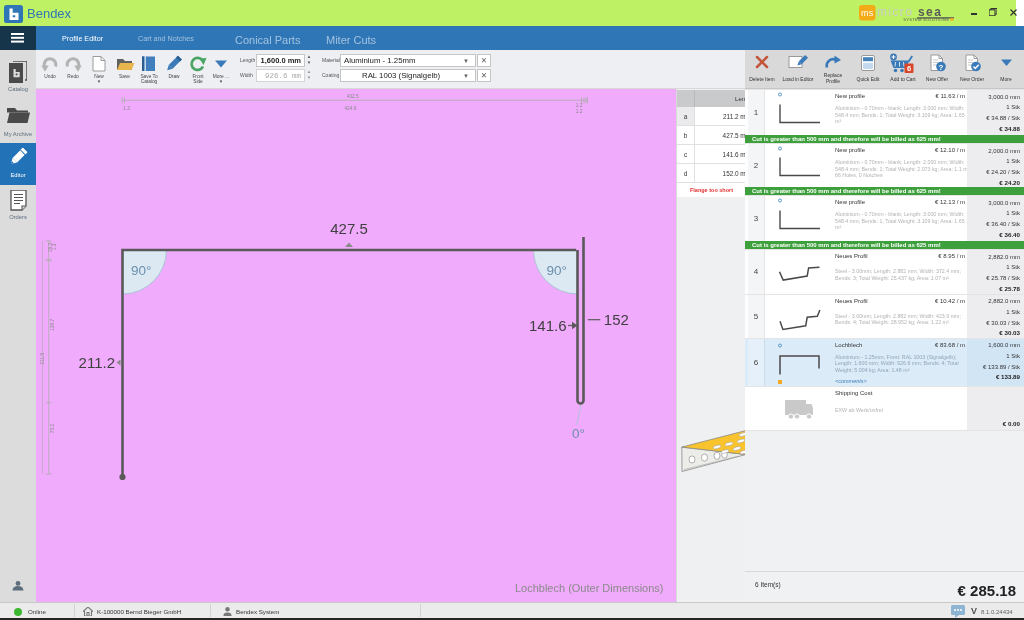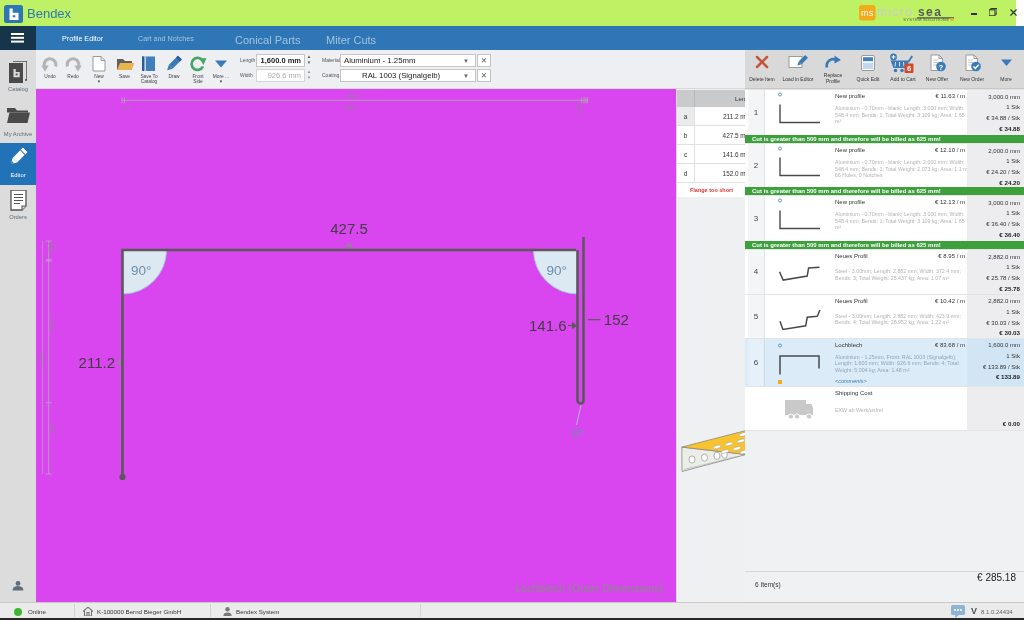--- a/index.html
+++ b/index.html
@@ -86,21 +86,21 @@
   <div class="abs" style="left:74px;top:24px;width:29px;text-align:center;font-size:4.8px;color:#444;">Save</div>
   <div class="abs" style="left:98px;top:24px;width:30px;text-align:center;font-size:4.8px;color:#444;">Save To<br>Catalog</div>
   <div class="abs" style="left:124px;top:24px;width:28px;text-align:center;font-size:4.8px;color:#444;">Draw</div>
   <div class="abs" style="left:148px;top:24px;width:28px;text-align:center;font-size:4.8px;color:#444;">Front<br>Side</div>
   <div class="abs" style="left:170px;top:24px;width:30px;text-align:center;font-size:4.8px;color:#444;">More ...<br>▾</div>
 
   <div class="abs" style="left:204px;top:7px;width:32px;font-size:5px;color:#555;text-align:left;">Length</div>
   <div class="abs" style="left:220px;top:4px;width:49px;height:13px;background:#fff;border:1px solid #c5c5c5;font-size:7.5px;font-weight:bold;color:#222;text-align:right;line-height:12px;padding-right:3px;">1,600.0 mm</div>
   <div class="abs" style="left:269px;top:4px;width:8px;height:13px;font-size:4.5px;color:#555;text-align:center;line-height:6px;">▲<br>▼</div>
   <div class="abs" style="left:204px;top:22px;width:32px;font-size:5px;color:#555;text-align:left;">Width</div>
-  <div class="abs" style="left:220px;top:19px;width:49px;height:13px;background:#fff;border:1px solid #d5d5d5;font-size:7.5px;color:#aaa;text-align:right;line-height:12px;padding-right:3px;">926.6 mm</div>
+  <div class="abs" style="left:220px;top:19px;width:49px;height:13px;background:#fff;border:1px solid #d5d5d5;font-size:7.5px;color:#aaa;text-align:right;line-height:12px;padding-right:3px;font-family:Liberation Mono, monospace;">926.6 mm</div>
   <div class="abs" style="left:269px;top:19px;width:8px;height:13px;font-size:4.5px;color:#999;text-align:center;line-height:6px;">▲<br>▼</div>
 
   <div class="abs" style="left:286px;top:7px;width:32px;font-size:5px;color:#555;">Material</div>
   <div class="abs" style="left:304px;top:4px;width:136px;height:13px;background:#fff;border:1px solid #c5c5c5;font-size:7.8px;color:#222;line-height:12px;padding-left:3px;">Aluminium - 1.25mm<span style="position:absolute;right:6px;color:#666;font-size:6px;">▼</span></div>
   <div class="abs" style="left:441px;top:4px;width:14px;height:13px;background:#fff;border:1px solid #c5c5c5;font-size:7.5px;color:#555;text-align:center;line-height:12px;">✕</div>
   <div class="abs" style="left:286px;top:22px;width:32px;font-size:5px;color:#555;">Coating</div>
   <div class="abs" style="left:304px;top:19px;width:136px;height:13px;background:#fff;border:1px solid #c5c5c5;font-size:7.8px;color:#222;line-height:12px;padding-left:21px;">RAL 1003 (Signalgelb)<span style="position:absolute;right:6px;color:#666;font-size:6px;">▼</span></div>
   <div class="abs" style="left:441px;top:19px;width:14px;height:13px;background:#fff;border:1px solid #c5c5c5;font-size:7.5px;color:#555;text-align:center;line-height:12px;">✕</div>
 </div>
 
@@ -203,21 +203,21 @@
     </g>
   </svg>
   <div class="abs" style="left:0;top:164px;width:36px;text-align:center;font-size:5.8px;color:#5d6d7c;">Orders</div>
 
   <svg class="abs" style="left:12px;top:531px;" width="12" height="10" viewBox="0 0 12 10">
     <circle cx="6" cy="2.4" r="2.4" fill="#5d6d7c"></circle>
     <path d="M0.5 9.5 a5.5 4.5 0 0 1 11 0 Z" fill="#5d6d7c"></path>
   </svg>
 </div>
 
-<div class="abs" id="canvas" style="left:36px;top:89px;width:640px;height:513px;background:#d946ef;">
+<div class="abs" id="canvas" style="left:36px;top:89px;width:640px;height:513px;background:#f0abfc;">
   <svg width="640" height="513" viewBox="0 0 640 513" style="position:absolute;left:0;top:0;">
 
     <g stroke="#adadad" stroke-width="0.8" fill="none">
       <path d="M86 11.3 H551.5"></path>
       <path d="M86 8.3 V14.3 M88.5 8.3 V14.3 M545.5 8.3 V14.3 M548 8.3 V14.3 M550 8.3 V14.3 M551.5 8.3 V14.3"></path>
     </g>
     <g font-size="4.8" fill="#8a8a8a" text-anchor="middle">
       <text x="316.8" y="8.6">432.5</text>
       <text x="314.4" y="20.9">424.9</text>
       <text x="90.5" y="20.9">1.3</text>
@@ -422,21 +422,21 @@
       <circle cx="43" cy="29.5" r="2.6" fill="#c9c9c9" stroke="#fff" stroke-width="1"></circle>
     </svg>
     <div class="title">Shipping Cost</div>
     <div class="desc" style="top:20px;">EXW ab Werk/unfrei</div>
     <div class="rcol" style="padding-top:32px;"><b>€ 0.00</b></div>
   </div>
   <div class="abs" style="left:0;top:340.5px;width:279px;height:1px;background:#e4e4e4;"></div>
 
   <div class="abs" style="left:0;top:482px;width:279px;border-top:1px solid #d8d8d8;height:31px;">
     <div class="abs" style="left:10px;top:9px;font-size:6.5px;color:#333;">6 Item(s)</div>
-    <div class="abs" style="right:8px;top:0;font-size:10px;font-weight:normal;color:#222;">€ 285.18</div>
+    <div class="abs" style="right:8px;top:10px;font-size:15px;font-weight:bold;color:#222;">€ 285.18</div>
   </div>
 </div>
 
 <div class="abs" id="statusbar" style="left:0;top:602px;width:1024px;height:18px;background:#ebebeb;border-top:1px solid #c9c9c9;">
   <div class="abs" style="left:14px;top:5px;width:8px;height:8px;border-radius:50%;background:#3cb72f;"></div>
   <div class="abs" style="left:28px;top:5px;font-size:6.2px;color:#333;">Online</div>
   <div class="abs" style="left:74px;top:1px;width:1px;height:13px;background:#d2d2d2;"></div>
   <svg class="abs" style="left:83px;top:4px;" width="10" height="9" viewBox="0 0 10 9">
     <path d="M0 4.5 L5 0 L10 4.5 M1.5 4 V9 H8.5 V4 M4 9 V5.5 H6 V9" fill="none" stroke="#777" stroke-width="1.1"></path>
   </svg>

